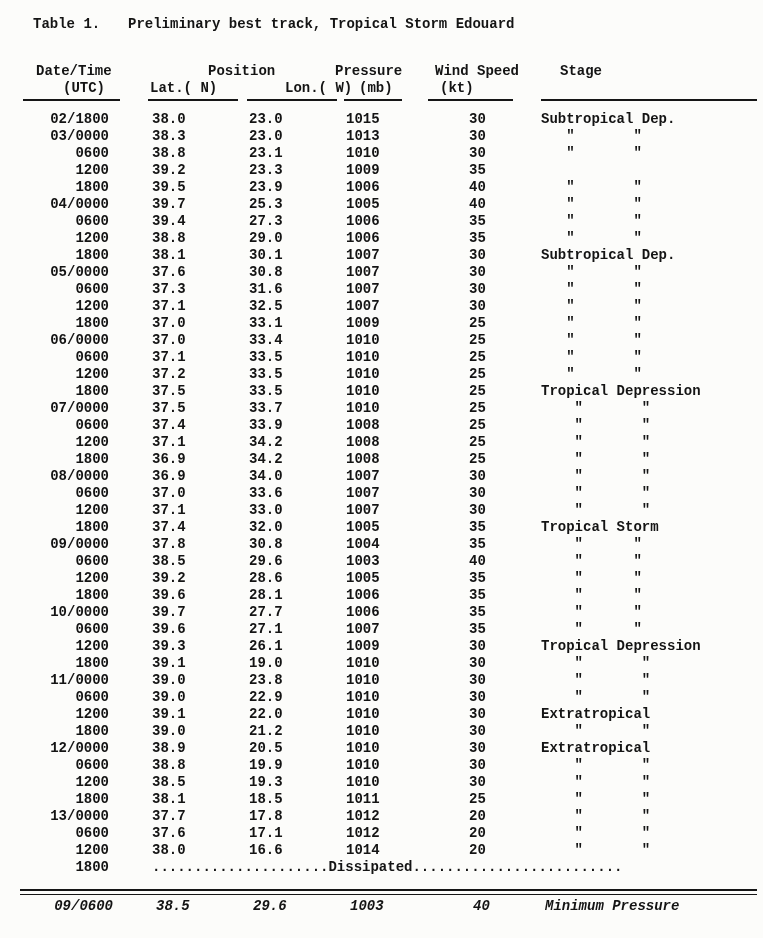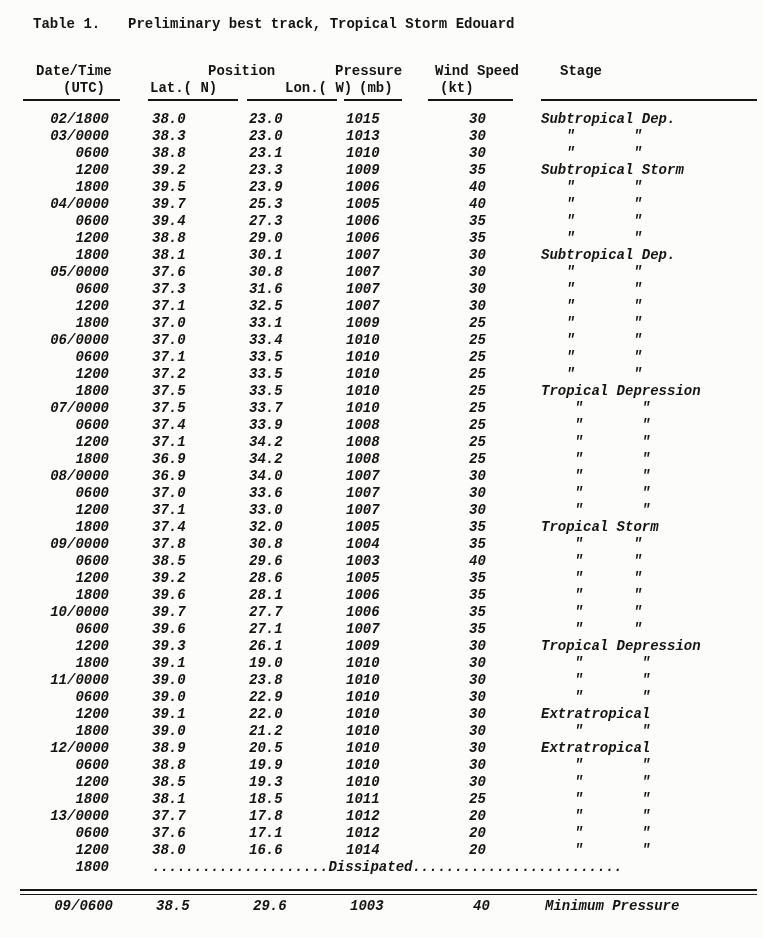--- a/index.html
+++ b/index.html
@@ -37,21 +37,21 @@
   .h-kt  { left:440px; top:17px; }
   .u { position:absolute; top:36px; height:0; border-top:2px solid #161616; }
   .u-utc   { left:23px;  width:97px; }
   .u-lat   { left:148px; width:90px; }
   .u-lon   { left:247px; width:90px; }
   .u-mb    { left:344px; width:58px; }
   .u-kt    { left:428px; width:85px; }
   .u-stage { left:541px; width:216px; }
 
   
-  .tbody { position:absolute; left:0; top:111px; width:723px;font-style:italic; }
+  .tbody { position:absolute; left:0; top:111px; width:723px; }
   .row { position:relative; height:17px; }
   .row > span { position:absolute; white-space:pre; top:0; }
   .c-dt   { left:33px; width:76px; text-align:right; }
   .c-lat  { left:152px; }
   .c-lon  { left:249px; }
   .c-prs  { left:346px; }
   .c-wnd  { left:469px; }
   .c-stg  { left:541px; }
   .c-dots { left:152px; }
 
@@ -113,21 +113,20 @@
         <span class="c-prs">1010</span>
         <span class="c-wnd">30</span>
         <span class="c-stg">   "       "</span>
       </div>
       <div class="row">
         <span class="c-dt">1200</span>
         <span class="c-lat">39.2</span>
         <span class="c-lon">23.3</span>
         <span class="c-prs">1009</span>
         <span class="c-wnd">35</span>
-        <span class="c-stg">Subtropical Storm</span>
       </div>
       <div class="row">
         <span class="c-dt">1800</span>
         <span class="c-lat">39.5</span>
         <span class="c-lon">23.9</span>
         <span class="c-prs">1006</span>
         <span class="c-wnd">40</span>
         <span class="c-stg">   "       "</span>
       </div>
       <div class="row">

